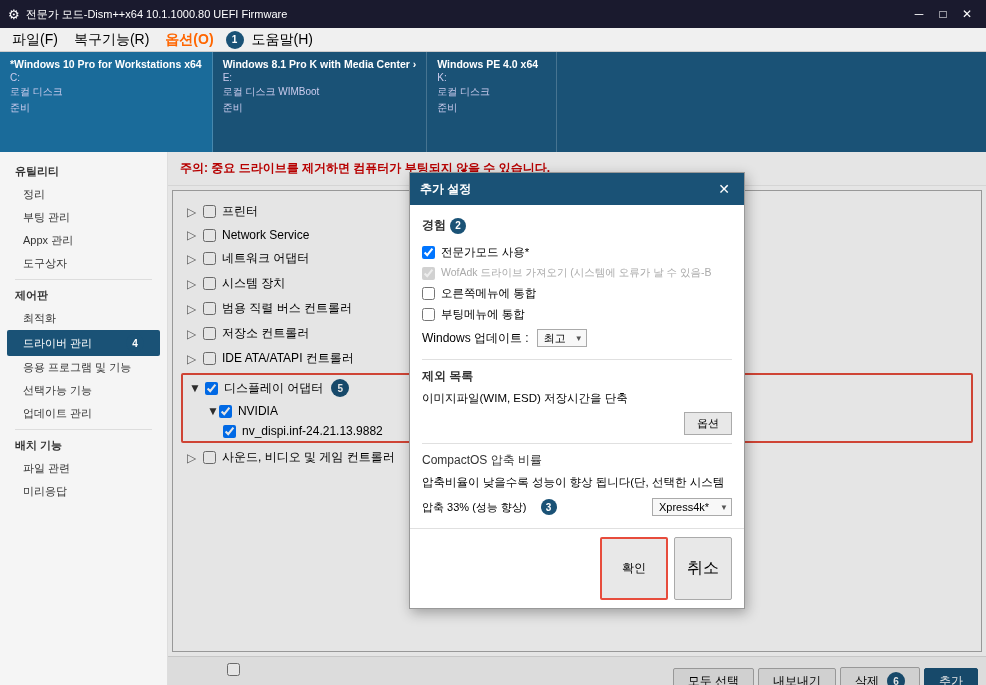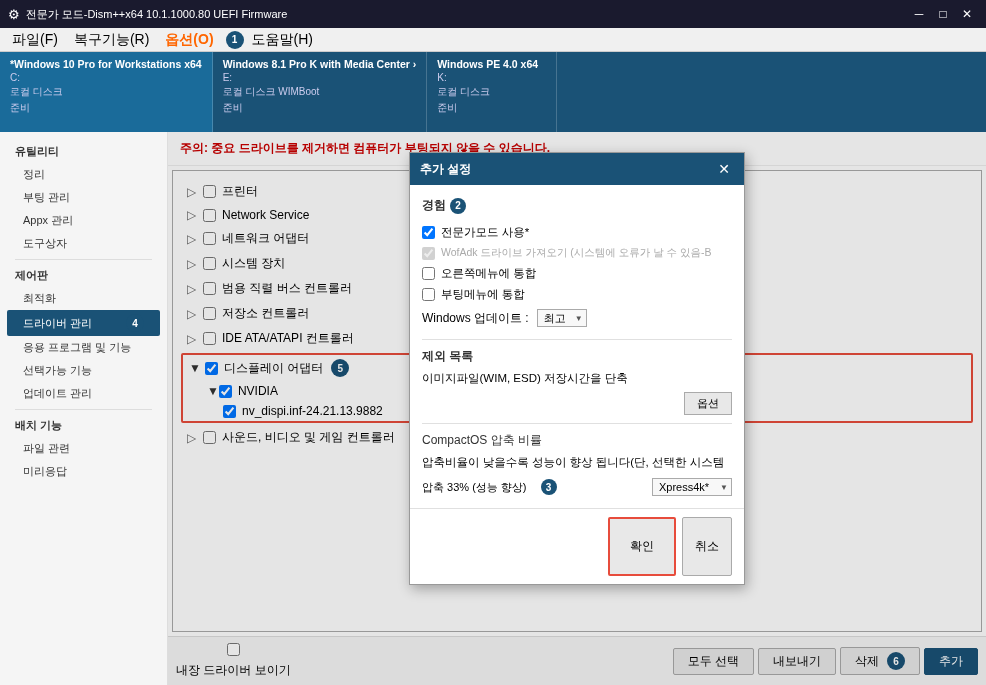--- a/index.html
+++ b/index.html
@@ -37,21 +37,21 @@
       cursor: pointer;
       font-size: 14px;
       border-radius: 2px;
     }
     .menu-item-highlight { color: #ff6600; font-weight: bold; }
 
     
     .header-tabs {
       background: #1a5276;
       display: flex;
-      height: 80px;
+      height: 100px;
     }
     .header-tab {
       padding: 6px 10px;
       color: white;
       font-size: 11px;
       cursor: pointer;
       border-right: 1px solid rgba(255,255,255,0.2);
       min-width: 130px;
       display: flex;
       flex-direction: column;
@@ -279,21 +279,21 @@
       border: 2px solid #e74c3c;
       cursor: pointer;
       font-size: 12px;
       border-radius: 2px;
     }
     .dialog-cancel-btn {
       padding: 20px 12px;
       background: #e8e8e8;
       border: 1px solid #aaa;
       cursor: pointer;
-      font-size: 12px;
+      font-size: 16px;
       border-radius: 2px;
     }
 
     
     .badge {
       background: #1a5276;
       color: white;
       border-radius: 50%;
       width: 18px; height: 18px;
       font-size: 10px;

